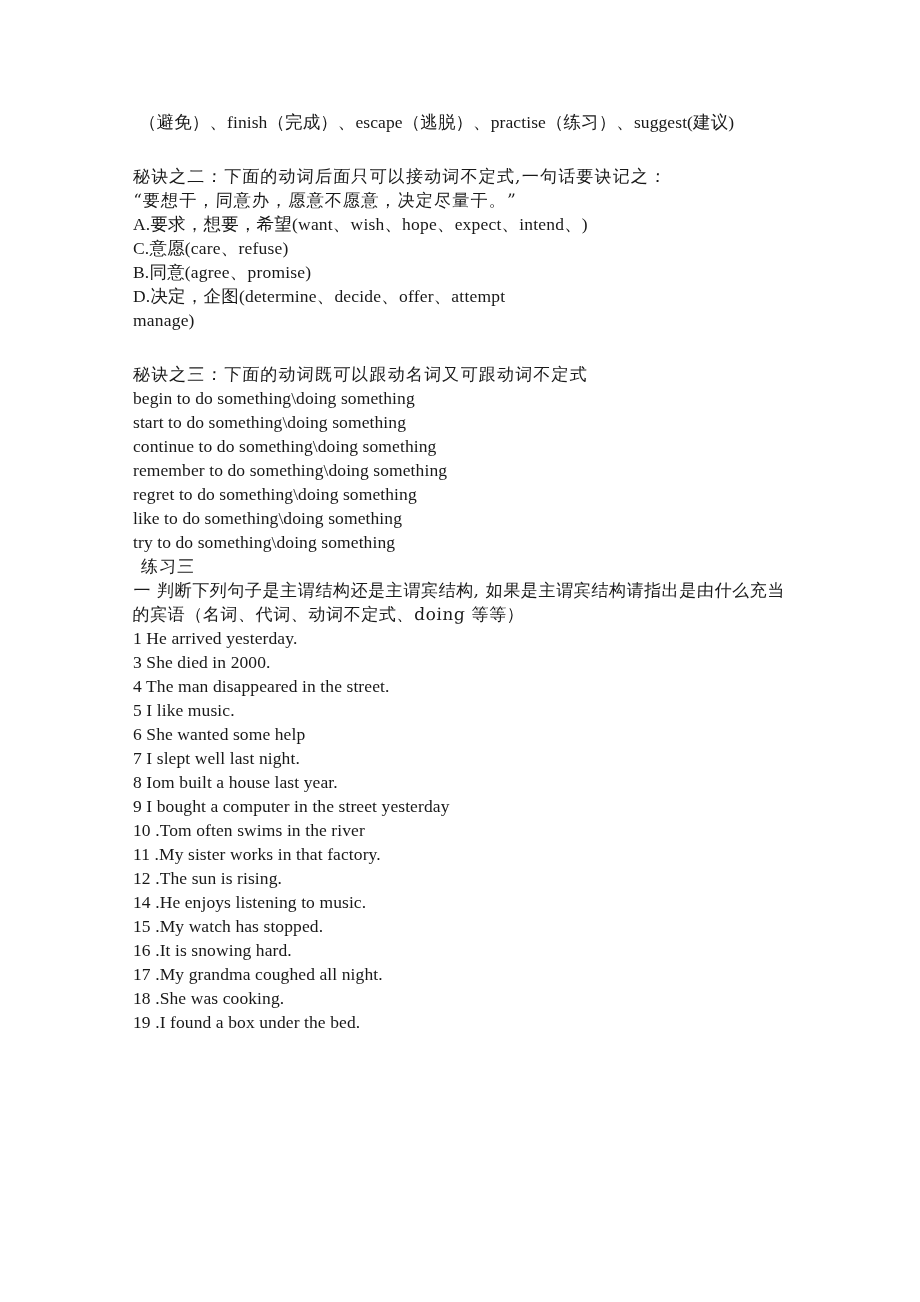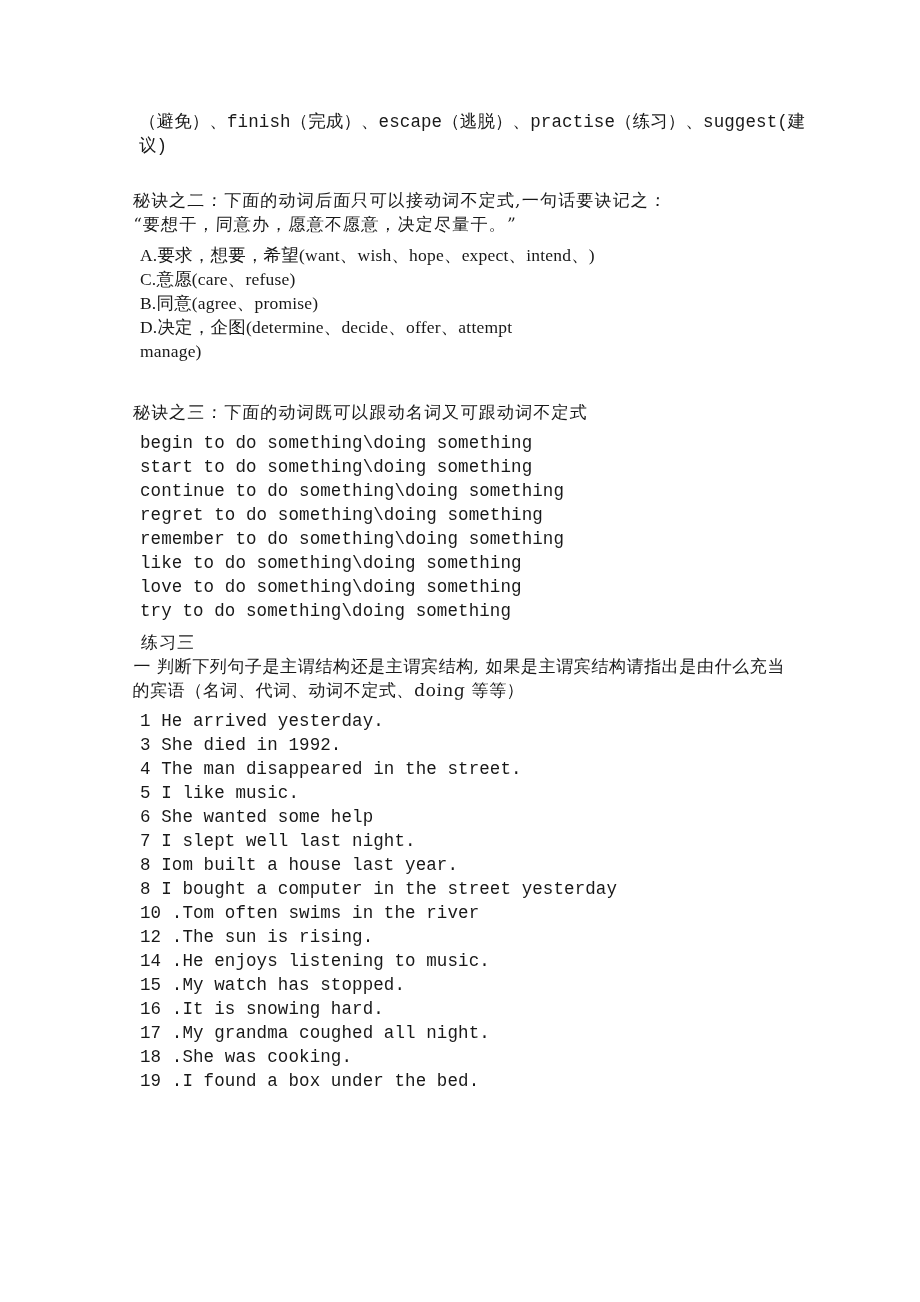--- a/index.html
+++ b/index.html
@@ -35,21 +35,21 @@
   
   .line {
     font-size: 17.5px;
     line-height: 24px;
     white-space: pre-wrap;
     letter-spacing: 0.1px;
   }
 
   
   .en {
-    font-family: Liberation Mono, monospace;
+    font-family: Liberation Serif, serif;
   }
 
   
   .cn-head {
     font-family: "DejaVu Serif", "Liberation Serif", serif;
     font-size: 17px;
     line-height: 24px;
     letter-spacing: 1.2px;
     transform: skewX(-3deg);
     transform-origin: left center;
@@ -82,21 +82,21 @@
     line-height: 24px;
     letter-spacing: 0.6px;
     width: 660px;
     font-family: "DejaVu Serif", "Liberation Serif", serif;
     transform: skewX(-2deg);
     transform-origin: left center;
   }
 
   ol.plain, ul.plain {
     list-style: none;
-    margin: 7px;
+    margin: 0;
     padding: 0;
   }
 </style>
 </head>
 <body>
 
 <div class="page">
   <div class="body-col">
 
     <div class="line en first-line">（避免）、finish（完成）、escape（逃脱）、practise（练习）、suggest(建议)</div>
@@ -116,41 +116,41 @@
     </ul>
 
     <div class="gap-lg"></div>
 
     <div class="cn-head">秘诀之三：下面的动词既可以跟动名词又可跟动词不定式</div>
 
     <ul class="plain">
       <li class="line en">begin to do something\doing something</li>
       <li class="line en">start to do something\doing something</li>
       <li class="line en">continue to do something\doing something</li>
+      <li class="line en">remember to do something\doing something</li>
       <li class="line en">regret to do something\doing something</li>
-      <li class="line en">remember to do something\doing something</li>
       <li class="line en">like to do something\doing something</li>
-      <li class="line en">love to do something\doing something</li>
       <li class="line en">try to do something\doing something</li>
     </ul>
 
     <div class="cn-head ex-label">练习三</div>
 
     <div class="instruction">一  判断下列句子是主谓结构还是主谓宾结构, 如果是主谓宾结构请指出是由什么充当的宾语（名词、代词、动词不定式、doing  等等）</div>
 
     <ol class="plain">
       <li class="line en">1 He arrived yesterday.</li>
-      <li class="line en">3 She died in 1992.</li>
+      <li class="line en">3 She died in 2000.</li>
       <li class="line en">4 The man disappeared in the street.</li>
       <li class="line en">5 I like music.</li>
       <li class="line en">6 She wanted some help</li>
       <li class="line en">7 I slept well last night.</li>
       <li class="line en">8 Iom built a house last year.</li>
-      <li class="line en">8 I bought a computer in the street yesterday</li>
+      <li class="line en">9 I bought a computer in the street yesterday</li>
       <li class="line en">10 .Tom often swims in the river</li>
+      <li class="line en">11 .My sister works in that factory.</li>
       <li class="line en">12 .The sun is rising.</li>
       <li class="line en">14 .He enjoys listening to music.</li>
       <li class="line en">15 .My watch has stopped.</li>
       <li class="line en">16 .It is snowing hard.</li>
       <li class="line en">17 .My grandma coughed all night.</li>
       <li class="line en">18 .She was cooking.</li>
       <li class="line en">19 .I found a box under the bed.</li>
     </ol>
 
   </div>

